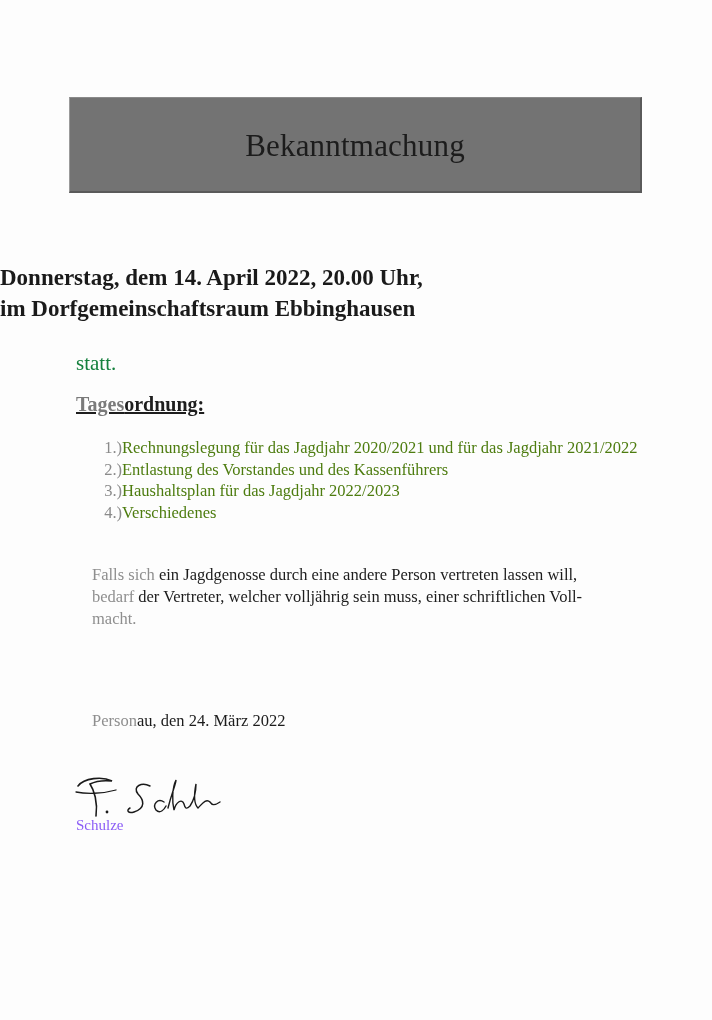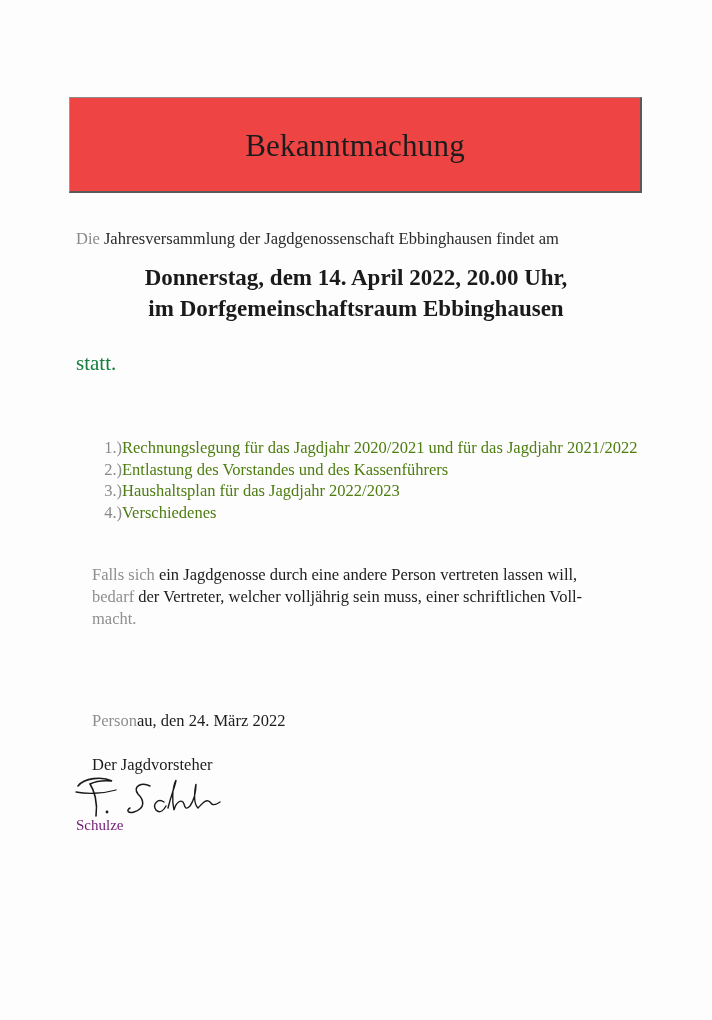--- a/index.html
+++ b/index.html
@@ -25,21 +25,21 @@
       position: absolute;
       left: 69px;
       top: 97px;
       width: 573px;
       height: 96px;
       box-sizing: border-box;
       border-top: 1px solid #8a8a8a;
       border-left: 1px solid #9a9a9a;
       border-right: 2px solid #5a5a5a;
       border-bottom: 2px solid #5a5a5a;
-      background: #ef4444;
+      background: #737373;
       display: flex;
       align-items: center;
       justify-content: center;
     }
     .title-box .title {
       font-size: 31px;
       color: #1c1c1c;
       letter-spacing: 0.2px;
       margin-top: 2px;
     }
@@ -48,21 +48,21 @@
       left: 76px;
       top: 229px;
       font-size: 16.5px;
       color: #2a2a2a;
     }
     .intro .faded { color: #8a8a8a; }
     .headline {
       position: absolute;
       left: 0;
       width: 712px;
-      text-align: center;
+      text-align: left;
       font-weight: bold;
       font-size: 23px;
       color: #1a1a1a;
     }
     .headline.l1 { top: 265px; }
     .headline.l2 { top: 296px; }
     .statt {
       position: absolute;
       left: 76px;
       top: 351px;
@@ -122,39 +122,39 @@
       left: 72px;
       top: 772px;
       width: 170px;
       height: 50px;
     }
     .signer {
       position: absolute;
       left: 76px;
       top: 817px;
       font-size: 15px;
-      color: #701a75;
+      color: #8b5cf6;
     }
   </style>
 </head>
 <body>
 
 <div class="page">
 
   <div class="title-box">
     <div class="title">Bekanntmachung</div>
   </div>
 
-  <div class="intro"><span class="faded">Die </span><span>Jahresversammlung der Jagdgenossenschaft Ebbinghausen findet am</span></div>
 
   <div class="headline l1">Donnerstag, dem 14. April 2022, 20.00 Uhr,</div>
   <div class="headline l2">im Dorfgemeinschaftsraum Ebbinghausen</div>
 
   <div class="statt">statt.</div>
 
+  <div class="agenda-heading"><span class="faded">Tages</span><span>ordnung:</span></div>
 
   <ul class="agenda">
     <li>
       <span class="num">1.)</span>
       <span class="txt">Rechnungslegung für das Jagdjahr 2020/2021 und für das Jagdjahr 2021/2022</span>
     </li>
     <li>
       <span class="num">2.)</span>
       <span class="txt">Entlastung des Vorstandes und des Kassenführers</span>
     </li>
@@ -170,21 +170,20 @@
 
   <div class="para p1">
     <span class="faded">Falls sich </span><span>ein Jagdgenosse durch eine andere Person vertreten lassen will,</span><br>
     <span class="faded">bedarf </span><span>der Vertreter, welcher volljährig sein muss, einer schriftlichen Voll-</span><br>
     <span class="faded">macht.</span>
   </div>
 
 
   <div class="para date"><span class="faded">Person</span><span>au, den 24. März 2022</span></div>
 
-  <div class="para role">Der Jagdvorsteher</div>
 
   <svg class="signature" viewBox="0 0 170 50" xmlns="http://www.w3.org/2000/svg">
     <path d="M6 14 C 12 6, 30 4, 40 9 C 30 8, 22 10, 18 12 C 22 18, 26 30, 24 44" fill="none" stroke="#1a1a1a" stroke-width="1.6" stroke-linecap="round"></path>
     <path d="M4 20 C 14 22, 30 22, 44 18" fill="none" stroke="#1a1a1a" stroke-width="1.3" stroke-linecap="round"></path>
     <circle cx="35" cy="40" r="1.4" fill="#1a1a1a"></circle>
     <path d="M78 14 C 70 10, 60 14, 66 22 C 72 28, 74 36, 62 40 C 56 42, 54 38, 58 36" fill="none" stroke="#1a1a1a" stroke-width="1.5" stroke-linecap="round"></path>
     <path d="M92 30 C 86 26, 80 32, 84 38 C 88 42, 92 38, 94 34" fill="none" stroke="#1a1a1a" stroke-width="1.4" stroke-linecap="round"></path>
     <path d="M96 36 C 100 20, 104 12, 104 8 C 100 16, 100 30, 102 38 C 104 30, 110 26, 112 32 C 113 36, 114 38, 118 34 C 122 28, 124 20, 124 12 C 122 22, 122 32, 126 36 C 130 32, 134 26, 138 30 C 140 33, 142 34, 148 30" fill="none" stroke="#1a1a1a" stroke-width="1.4" stroke-linecap="round"></path>
   </svg>
 

